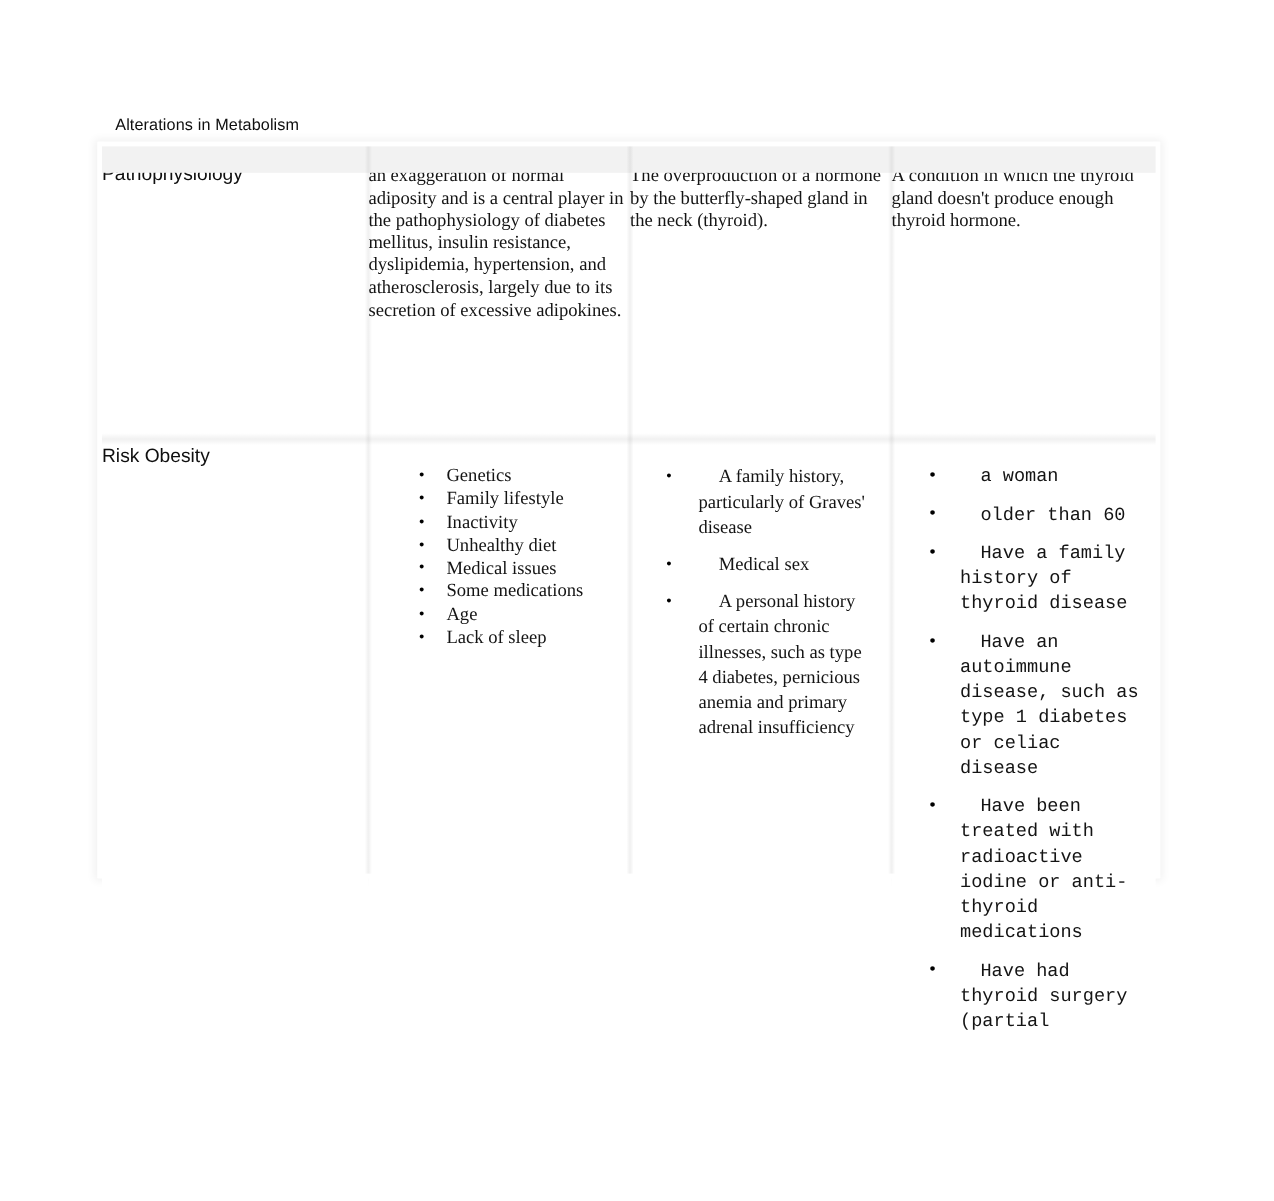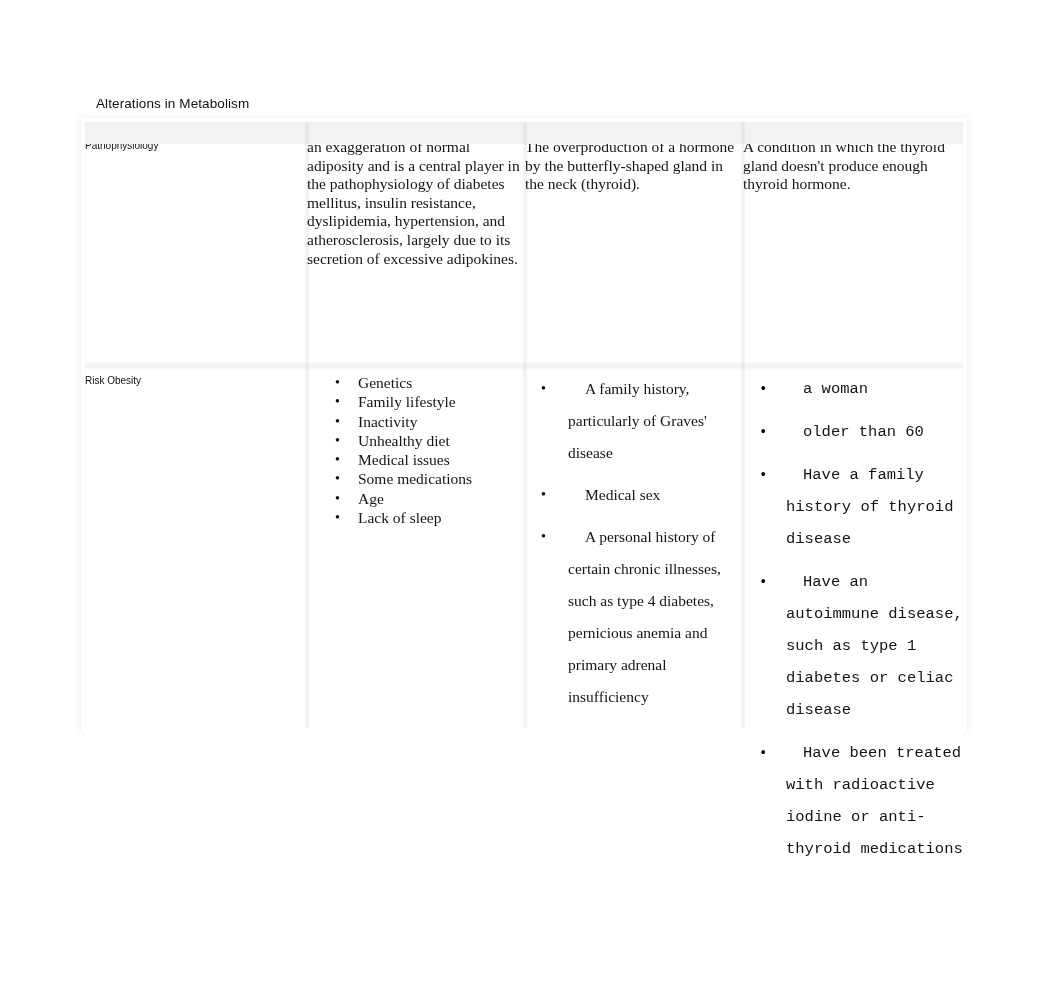--- a/index.html
+++ b/index.html
@@ -129,21 +129,21 @@
     color: #0f0f0f;
     padding: 6px 0 0 12px;
     height: 16px;
     background: transparent;
     position: relative;
     z-index: 4;
   }
 
   .row-label {
     font-family: "Liberation Sans", sans-serif;
-    font-size: 10px;
+    font-size: 16px;
     line-height: 15px;
     color: #0f0f0f;
     padding: 7px 0 0 11px;
     position: relative;
     z-index: 4;
   }
 
   .cell-body {
     font-family: "Liberation Serif", serif;
     font-size: 15.5px;
@@ -157,21 +157,21 @@
     overflow: hidden;
   }
 
   
   tr.row-patho td { height: 235px; }
   tr.row-risk  td { height: 345px; }
 
   
   ul.blist {
     list-style: none;
-    margin: 0;
+    margin: 14px;
     padding: 0;
     font-family: "Liberation Serif", serif;
     color: #141414;
   }
   ul.blist li {
     position: relative;
     font-size: 15.5px;
   }
   ul.blist li::before {
     content: "\2022";
@@ -188,21 +188,21 @@
   ul.tight li {
     line-height: 19.3px;
     padding-left: 23px;
     margin: 0;
   }
   ul.tight li::before { left: 0px; top: 0px; }
 
   
   ul.loose { padding-left: 16px; }
   ul.loose li {
-    line-height: 32px;
+    line-height: 21px;
     padding-left: 27px;
     margin: 0 0 10px 0;
     text-indent: 17px;
   }
   ul.loose li::before { left: 0px; top: 0px; text-indent: 0; }
 
   ul.loose.hypo li { margin-bottom: 11px; font-family: Liberation Mono, monospace; }
 </style>
 </head>
 <body>

